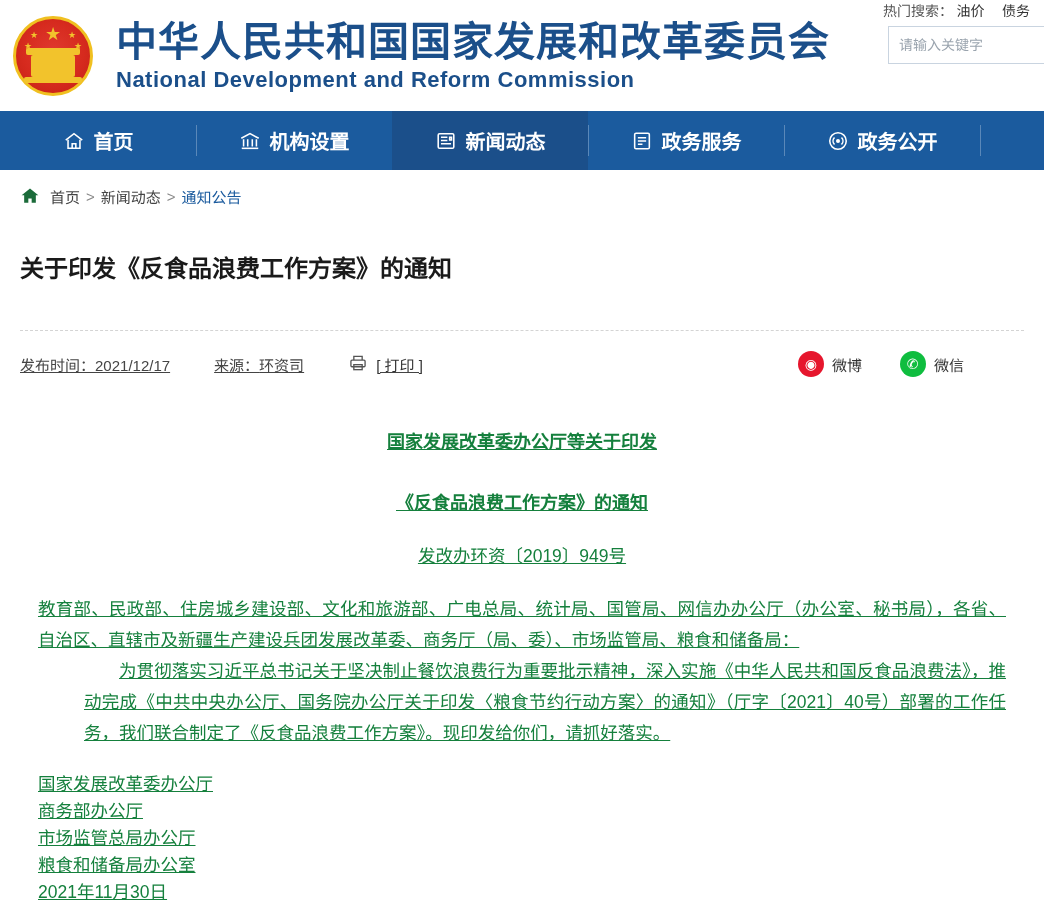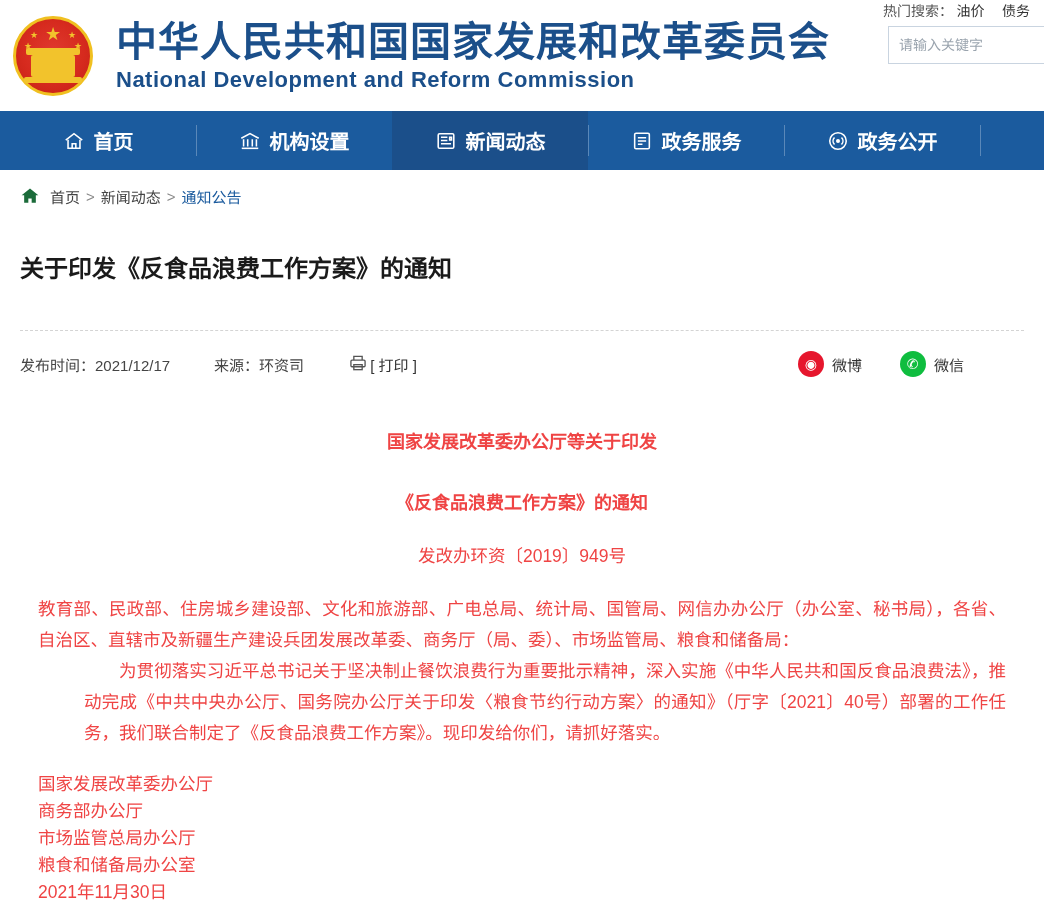--- a/index.html
+++ b/index.html
@@ -186,46 +186,48 @@
     margin: 26px 0 40px 0;
   }
   .meta-rule { border-top: 1px dashed #d4d4d4; }
   .meta {
     height: 66px;
     display: flex;
     align-items: center;
     font-size: 15px;
     color: #444;
     position: relative;
+    text-decoration: underline;
   }
   .meta .m-item { margin-right: 44px; white-space: nowrap; }
   .meta .print {
-    display: flex; align-items: center; gap: 2px;
+    display: flex; align-items: center; gap: 8px;
     color: #333; cursor: pointer;
   }
   .share {
     position: absolute; right: 60px; top: 50%;
     transform: translateY(-50%);
     display: flex; align-items: center; gap: 38px;
   }
   .share .s-item { display: flex; align-items: center; gap: 8px; font-size: 15px; color: #333; cursor: pointer; }
   .badge {
     width: 26px; height: 26px; border-radius: 50%;
     display: inline-flex; align-items: center; justify-content: center;
     color: #fff; font-size: 14px; font-weight: bold;
   }
   .badge.weibo { background: #e6162d; }
   .badge.wechat { background: #0fbd3f; }
 
   
   .body-wrap {
     padding: 0 18px;
     font-size: 17.5px;
-    color: #ef4444;
+    color: #15803d;
     line-height: 31px;
+    text-decoration: underline;
   }
   .doc-head {
     text-align: center;
     font-weight: bold;
     font-size: 18px;
     line-height: 31px;
     margin-top: 30px;
   }
   .doc-num {
     text-align: center;

